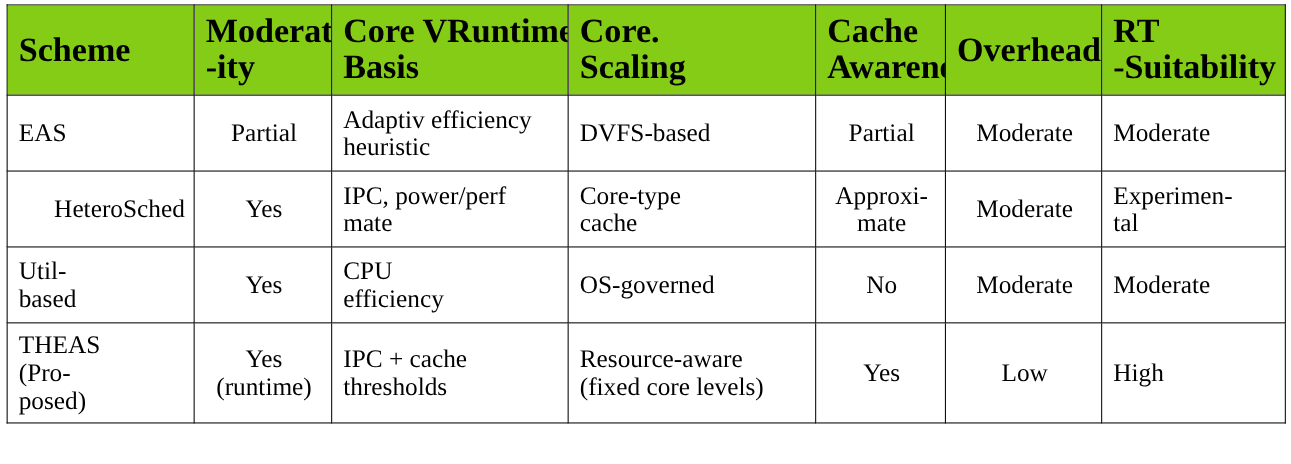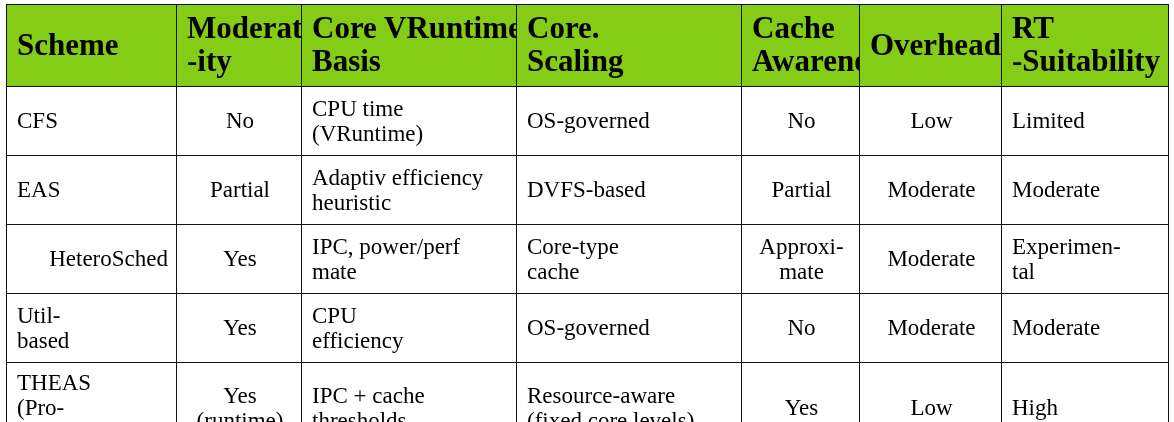--- a/index.html
+++ b/index.html
@@ -101,44 +101,20 @@
           <span class="cell-line">Overhead</span>
         </th>
         <th>
           <span class="cell-line">RT</span>
           <span class="cell-line">-Suitability</span>
         </th>
       </tr>
     </thead>
     <tbody>
 
-      <tr>
-        <td>
-          <span class="cell-line">CFS</span>
-        </td>
-        <td class="center-cell">
-          <span class="cell-line">No</span>
-        </td>
-        <td>
-          <span class="cell-line">CPU time</span>
-          <span class="cell-line">(VRuntime)</span>
-        </td>
-        <td>
-          <span class="cell-line">OS-governed</span>
-        </td>
-        <td class="center-cell">
-          <span class="cell-line">No</span>
-        </td>
-        <td class="center-cell">
-          <span class="cell-line">Low</span>
-        </td>
-        <td>
-          <span class="cell-line">Limited</span>
-        </td>
-      </tr>
 
       <tr>
         <td>
           <span class="cell-line">EAS</span>
         </td>
         <td class="center-cell">
           <span class="cell-line">Partial</span>
         </td>
         <td>
           <span class="cell-line">Adaptiv efficiency</span>

